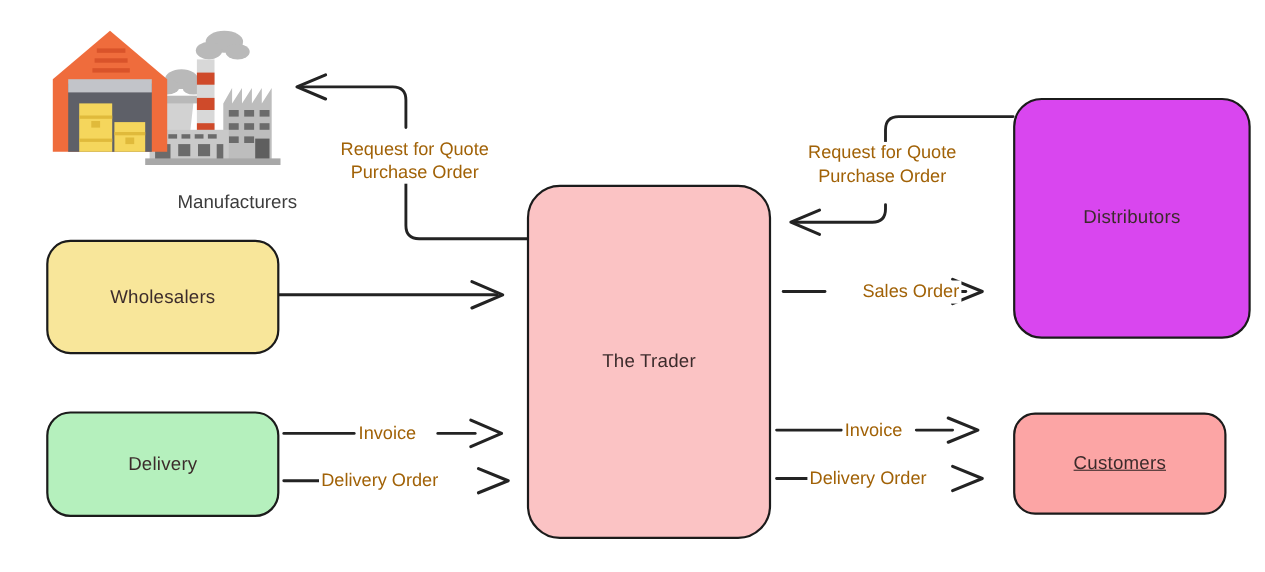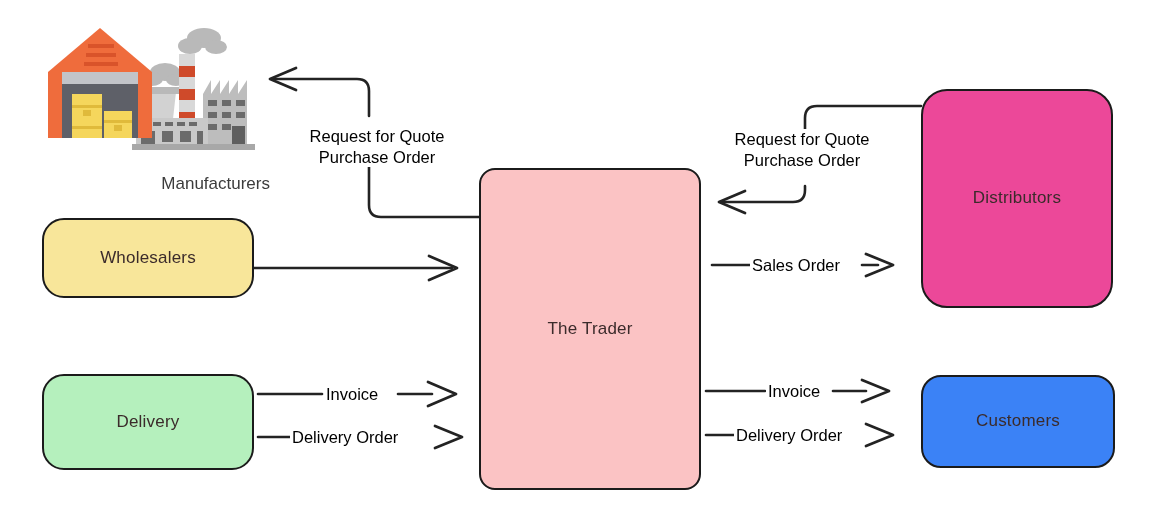--- a/index.html
+++ b/index.html
@@ -25,43 +25,44 @@
     text-align: center;
     color: #3b2b2b;
     font-size: 17px;
     letter-spacing: 0.2px;
   }
   .node-label {
     display: block;
     line-height: 1.2;
   }
   #node-wholesalers {
-    left: 42px; top: 218px; width: 212px; height: 80px;
+    left: 42px; top: 218px; width: 212px; height: 104px;
     background: #F8E69A;
     border-radius: 22px;
   }
   #node-shippers {
     left: 42px; top: 374px; width: 212px; height: 96px;
     background: #B5F0BD;
     border-radius: 22px;
   }
   #node-trader {
     left: 479px; top: 168px; width: 222px; height: 322px;
     background: #FBC3C4;
-    border-radius: 16px;
+    border-radius: 30px;
   }
   #node-distributors {
-    left: 921px; top: 89px; width: 192px; height: 219px;
-    background: #ec4899;
+    left: 921px; top: 89px; width: 216px; height: 219px;
+    background: #d946ef;
     border-radius: 26px;
   }
   #node-customers {
     left: 921px; top: 375px; width: 194px; height: 93px;
-    background: #3b82f6;
+    background: #fca5a5;
     border-radius: 20px;
+    text-decoration: underline;
   }
   #manufacturers-group {
     position: absolute;
     left: 40px;
     top: 14px;
     width: 230px;
     height: 180px;
   }
   #manufacturers-caption {
     position: absolute;
@@ -90,21 +91,21 @@
     fill: none;
     stroke: #232323;
     stroke-width: 2.8;
     stroke-linecap: round;
     stroke-linejoin: round;
   }
   .edge-label {
     position: absolute;
     font-family: "Liberation Sans", sans-serif;
     font-size: 16.5px;
-    color: #000000;
+    color: #a16207;
     background: #ffffff;
     white-space: nowrap;
     line-height: 1.25;
     text-align: center;
     padding: 0 2px;
   }
 </style>
 </head>
 <body>
 
@@ -161,21 +162,21 @@
   <div class="edge-label" style="left:287px; top:126px; width:176px;">
     <span>Request for Quote</span><br>
     <span>Purchase Order</span>
   </div>
 
   <div class="edge-label" style="left:712px; top:129px; width:176px;">
     <span>Request for Quote</span><br>
     <span>Purchase Order</span>
   </div>
 
-  <div class="edge-label" style="left:750px; top:255px;">Sales Order</div>
+  <div class="edge-label" style="left:782px; top:255px;">Sales Order</div>
 
   <div class="edge-label" style="left:324px; top:384px;">Invoice</div>
 
   <div class="edge-label" style="left:290px; top:427px;">Delivery Order</div>
 
   <div class="edge-label" style="left:766px; top:381px;">Invoice</div>
 
   <div class="edge-label" style="left:734px; top:425px;">Delivery Order</div>
 
   <div id="manufacturers-group">

